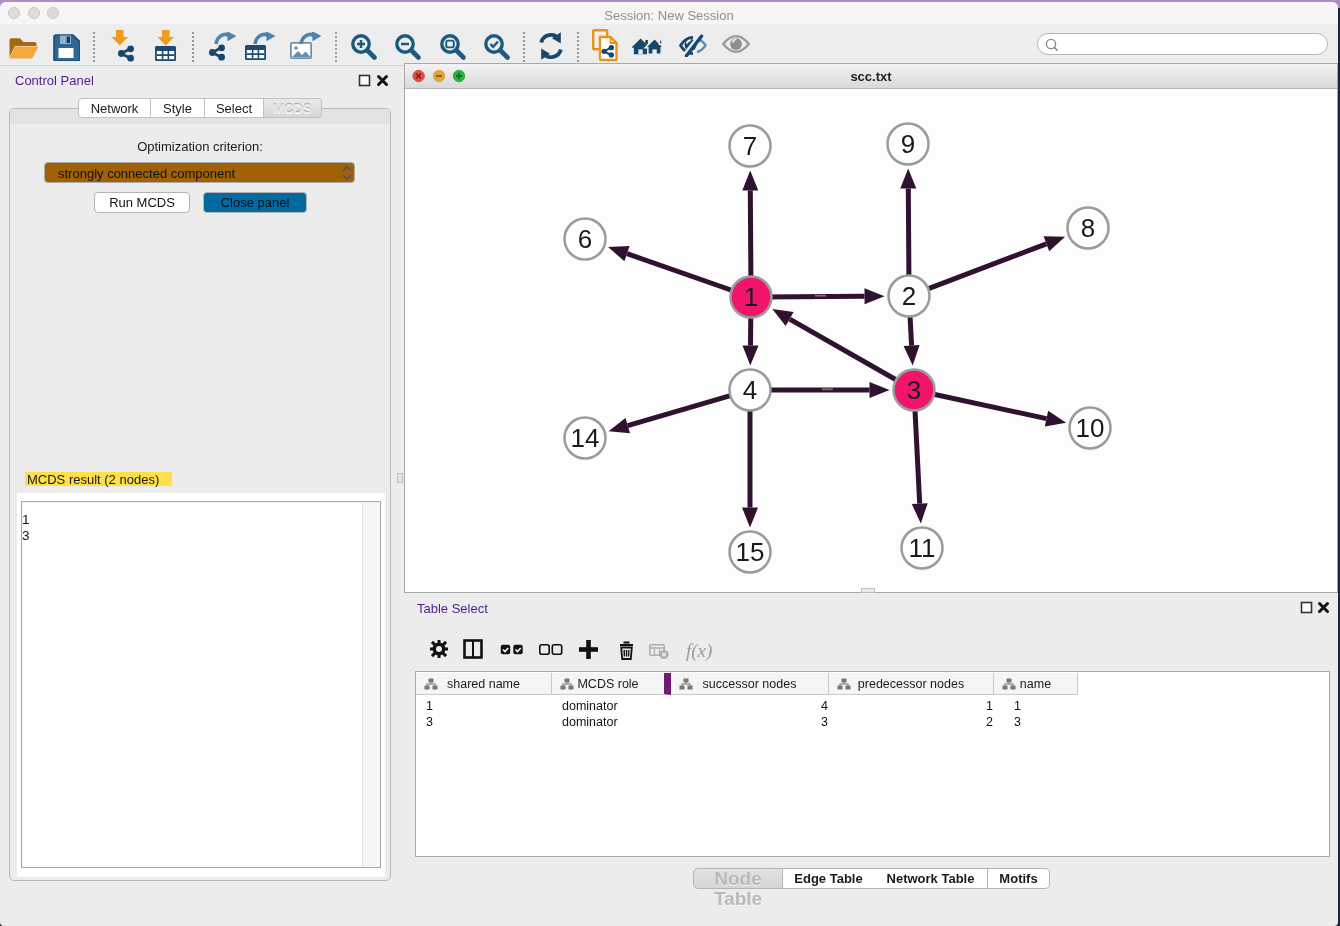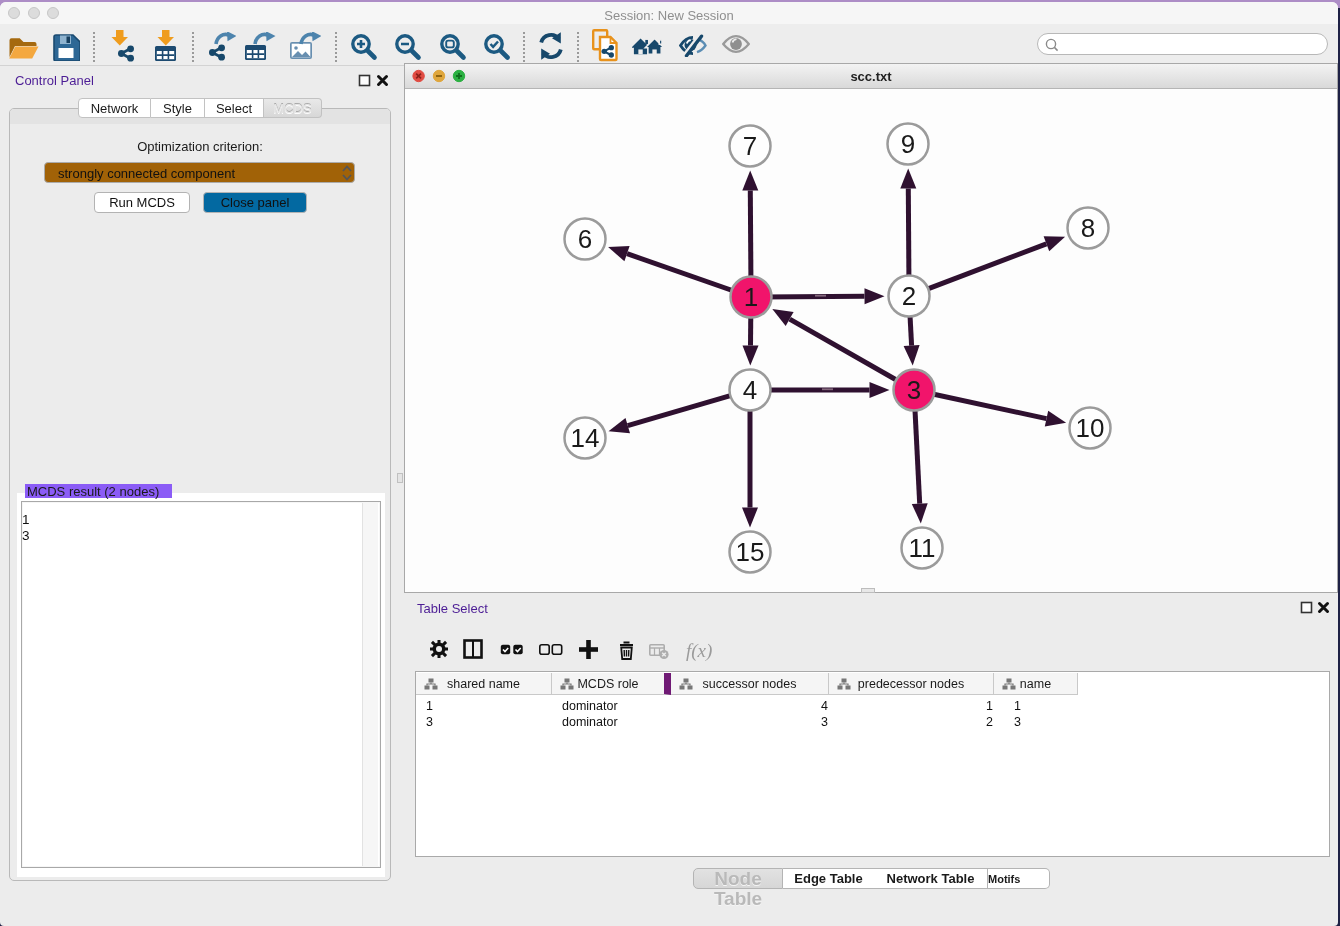--- a/index.html
+++ b/index.html
@@ -193,21 +193,21 @@
         <div class="abs" style="left:13px;top:3px;font-size:13px;color:#111">strongly connected component</div>
         <svg class="abs" style="left:296px;top:2px" width="12" height="16">
           <path d="M2 6 L6 1.5 L10 6" fill="none" stroke="#555" stroke-width="1.8"></path>
           <path d="M2 10 L6 14.5 L10 10" fill="none" stroke="#555" stroke-width="1.8"></path>
         </svg>
       </div>
       <div class="abs" style="left:94px;top:127px;width:96px;height:21px;background:#fff;border:1px solid #b3b3b3;border-radius:4px;font-size:13px;text-align:center;line-height:19px;color:#111">Run MCDS</div>
       <div class="abs" style="left:203px;top:127px;width:104px;height:21px;background:#0369a1;border:1px solid #b3b3b3;border-radius:4px;font-size:13px;text-align:center;line-height:19px;color:#111">Close panel</div>
       <div class="abs" style="left:17px;top:428px;width:368px;height:384px;background:#fff"></div>
       <div class="abs" style="left:21px;top:436px;width:360px;height:367px;border:1px solid #a8a8a8;box-shadow:inset 0 0 0 1px #f6f6f6"></div>
-      <div class="abs" style="left:25px;top:419px;width:147px;height:14px;background:#8b5cf6;font-size:13px;color:#1a1a1a;padding-left:2px">MCDS result (2 nodes)</div>
+      <div class="abs" style="left:25px;top:407px;width:147px;height:14px;background:#fde047;font-size:13px;color:#1a1a1a;padding-left:2px">MCDS result (2 nodes)</div>
       <div class="abs" style="left:22px;top:447px;font-size:13.5px;color:#111;line-height:16px">1<br>3</div>
       <div class="abs" style="left:362px;top:438px;width:16px;height:363px;background:#f6f6f6;border-left:1px solid #e2e2e2"></div>
     </div>
 
 <div class="abs" id="netwin" style="left:404px;top:61px;width:934px;height:530px">
       <div class="abs" style="left:0;top:0;width:934px;height:530px;border:1px solid #a8a8a8;background:#fdfdfd"></div>
       <div class="abs" style="left:1px;top:1px;width:932px;height:25px;background:linear-gradient(#f3f3f3,#d9d9d9);border-bottom:1px solid #b5b5b5"></div>
       <svg class="abs" style="left:0;top:0" width="80" height="26">
         <circle cx="14.6" cy="13" r="5.7" fill="#e04b42" stroke="#e04b42"></circle>
         <path d="M12.2 10.6 L17.0 15.4 M17.0 10.6 L12.2 15.4" stroke="#8c1f18" stroke-width="1.6"></path>
@@ -373,17 +373,17 @@
       <div class="abs" style="left:12px;top:120px;width:913px;height:16px;font-size:12.5px;color:#111">
         <span style="position:absolute;left:10px">3</span>
         <span style="position:absolute;left:146px">dominator</span>
         <span style="position:absolute;left:266px;width:146px;text-align:right">3</span>
         <span style="position:absolute;left:424px;width:153px;text-align:right">2</span>
         <span style="position:absolute;left:598px">3</span>
       </div>
       <div class="abs" style="left:289px;top:273px;width:90px;height:21px;border:1px solid #b4b4b4;border-left-width:1px;border-radius:5px 0 0 5px;background:linear-gradient(#e2e2e2,#d6d6d6);color:#b9b9b9;text-shadow:0 1px 0 #f5f5f5;font-size:19px;font-weight:600;text-align:center;line-height:20px">Node Table</div>
       <div class="abs" style="left:379px;top:273px;width:92px;height:21px;border:1px solid #b4b4b4;border-left-width:0px;border-radius:0;background:#fff;color:#1a1a1a;font-size:13px;font-weight:600;text-align:center;line-height:20px">Edge Table</div>
       <div class="abs" style="left:470px;top:273px;width:114px;height:21px;border:1px solid #b4b4b4;border-left-width:0px;border-radius:0;background:#fff;color:#1a1a1a;font-size:13px;font-weight:600;text-align:center;line-height:20px">Network Table</div>
-      <div class="abs" style="left:584px;top:273px;width:62px;height:21px;border:1px solid #b4b4b4;border-left-width:0px;border-radius:0 5px 5px 0;background:#fff;color:#1a1a1a;font-size:11px;font-weight:600;line-height:20px">Motifs</div>
+      <div class="abs" style="left:584px;top:273px;width:62px;height:21px;border:1px solid #b4b4b4;border-left-width:0px;border-radius:0 5px 5px 0;background:#fff;color:#1a1a1a;font-size:13px;font-weight:600;text-align:center;line-height:20px">Motifs</div>
     </div>
 
 </div>
 <div class="abs" style="left:397px;top:473px;width:6px;height:10px;background:#e4e4e4;border:1px solid #c0c0c0"></div>
 
 </body></html>

